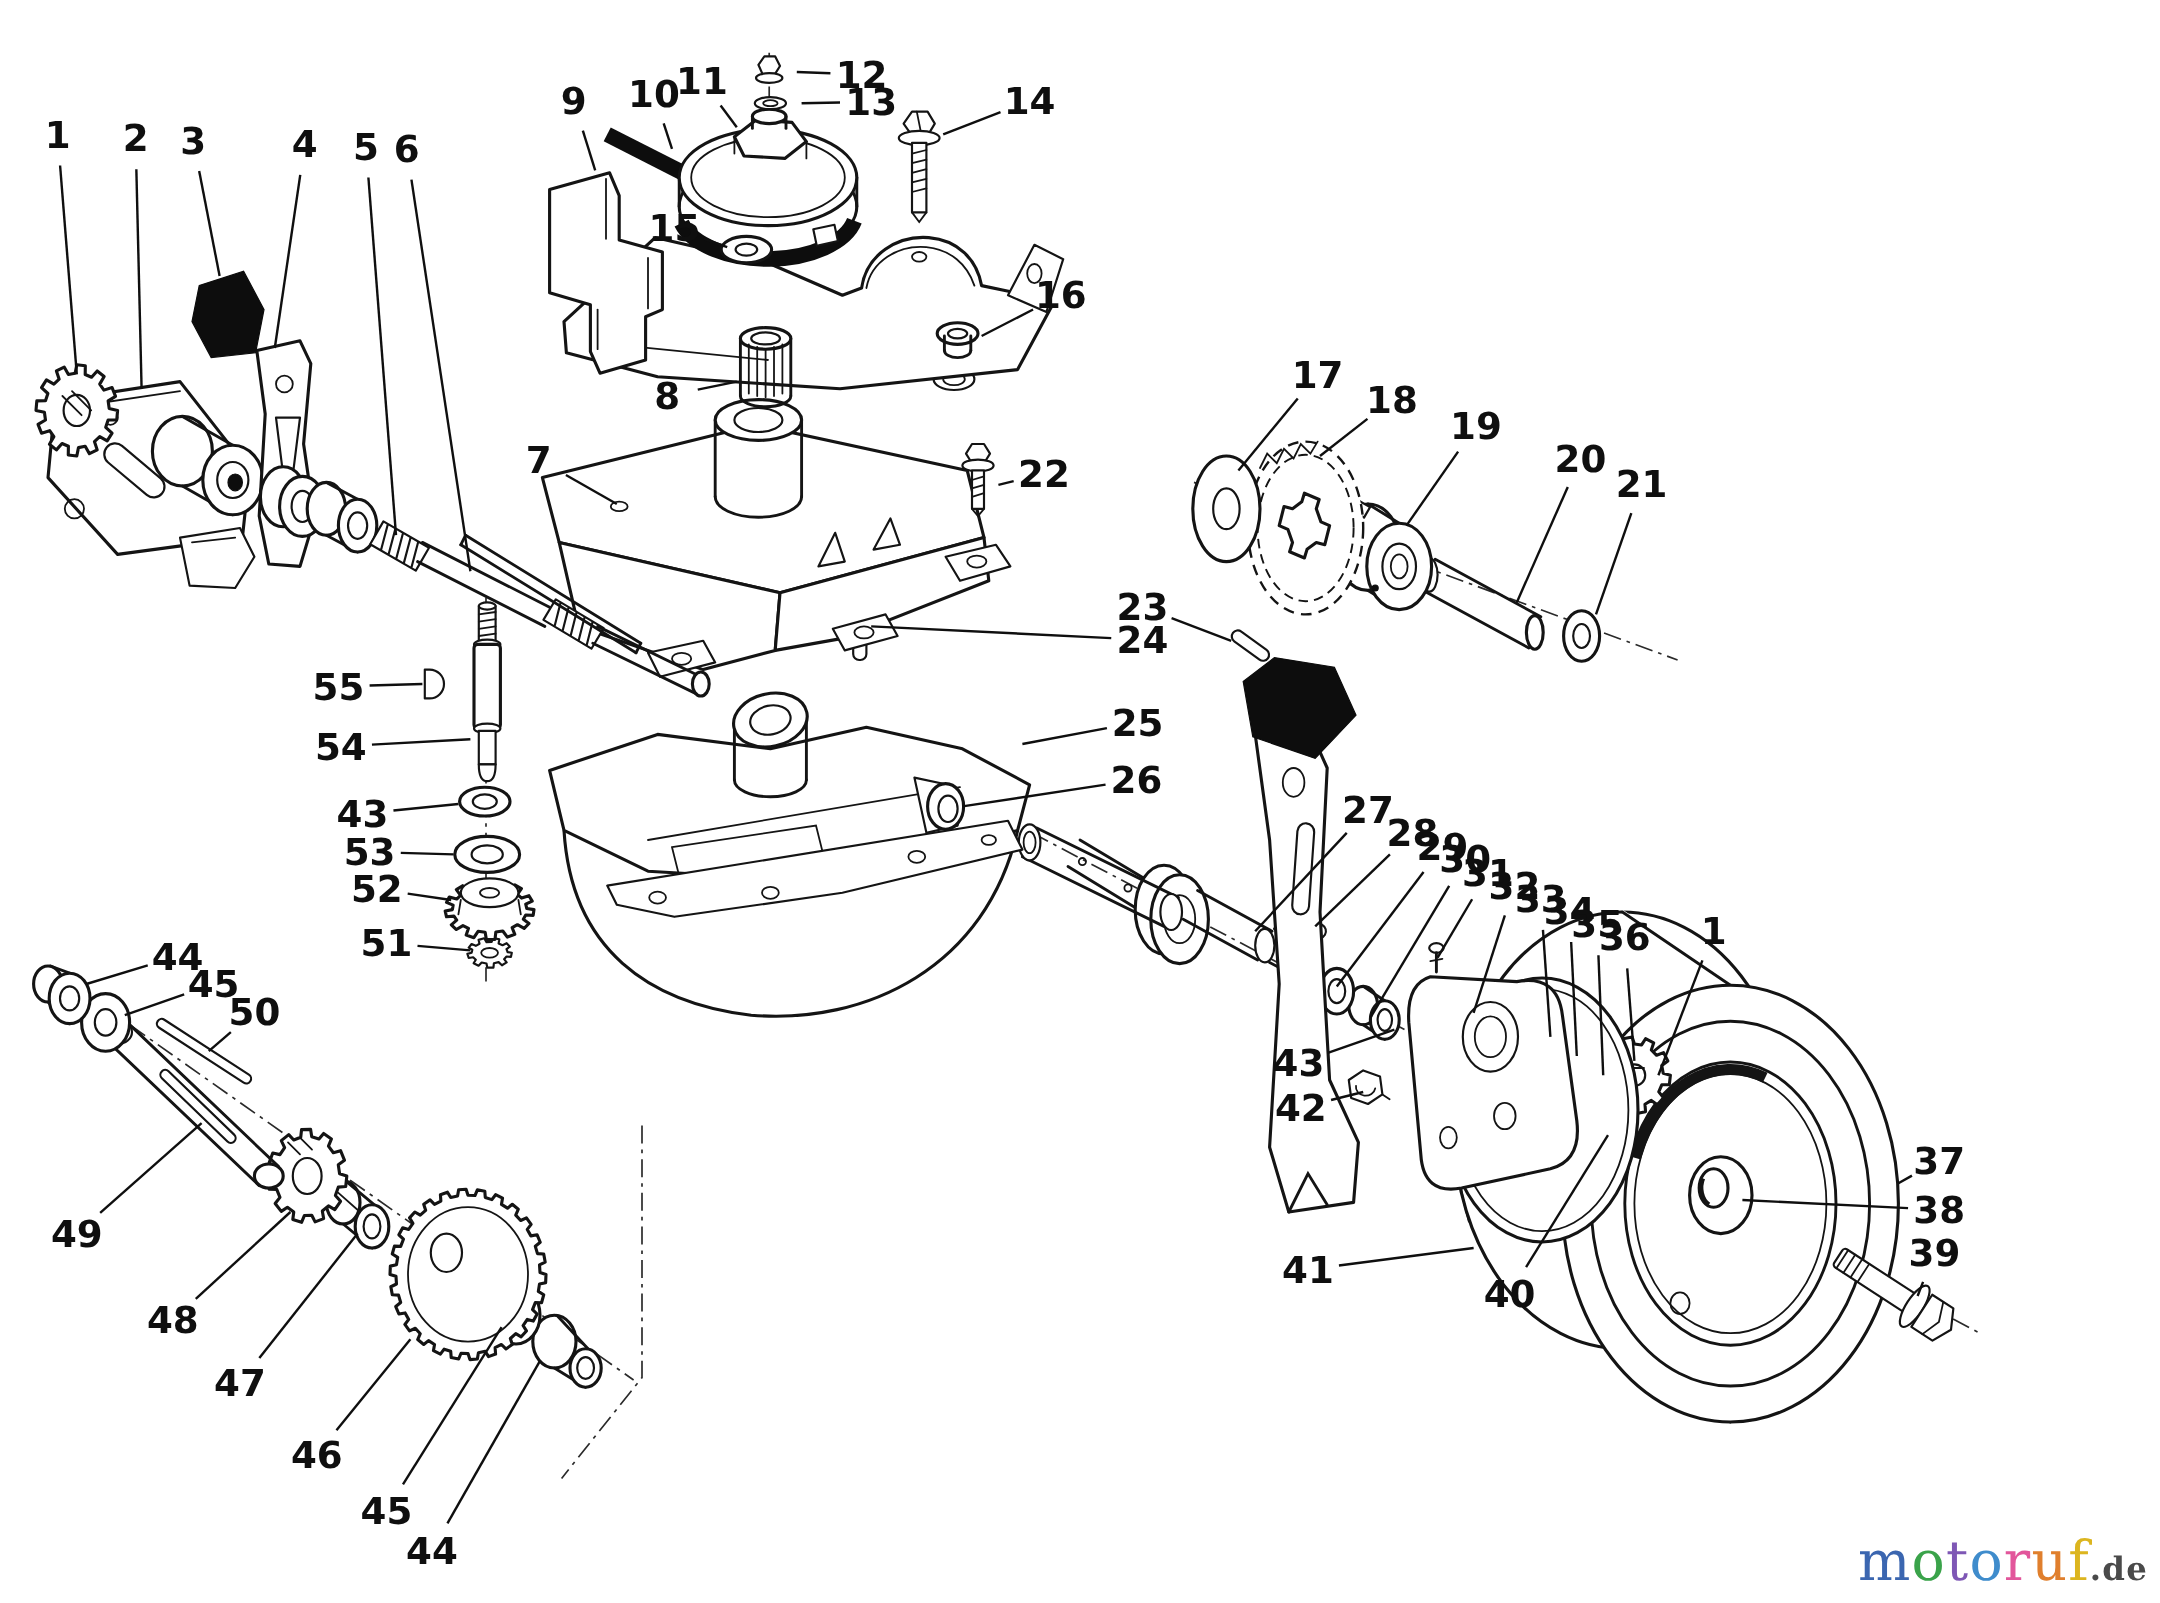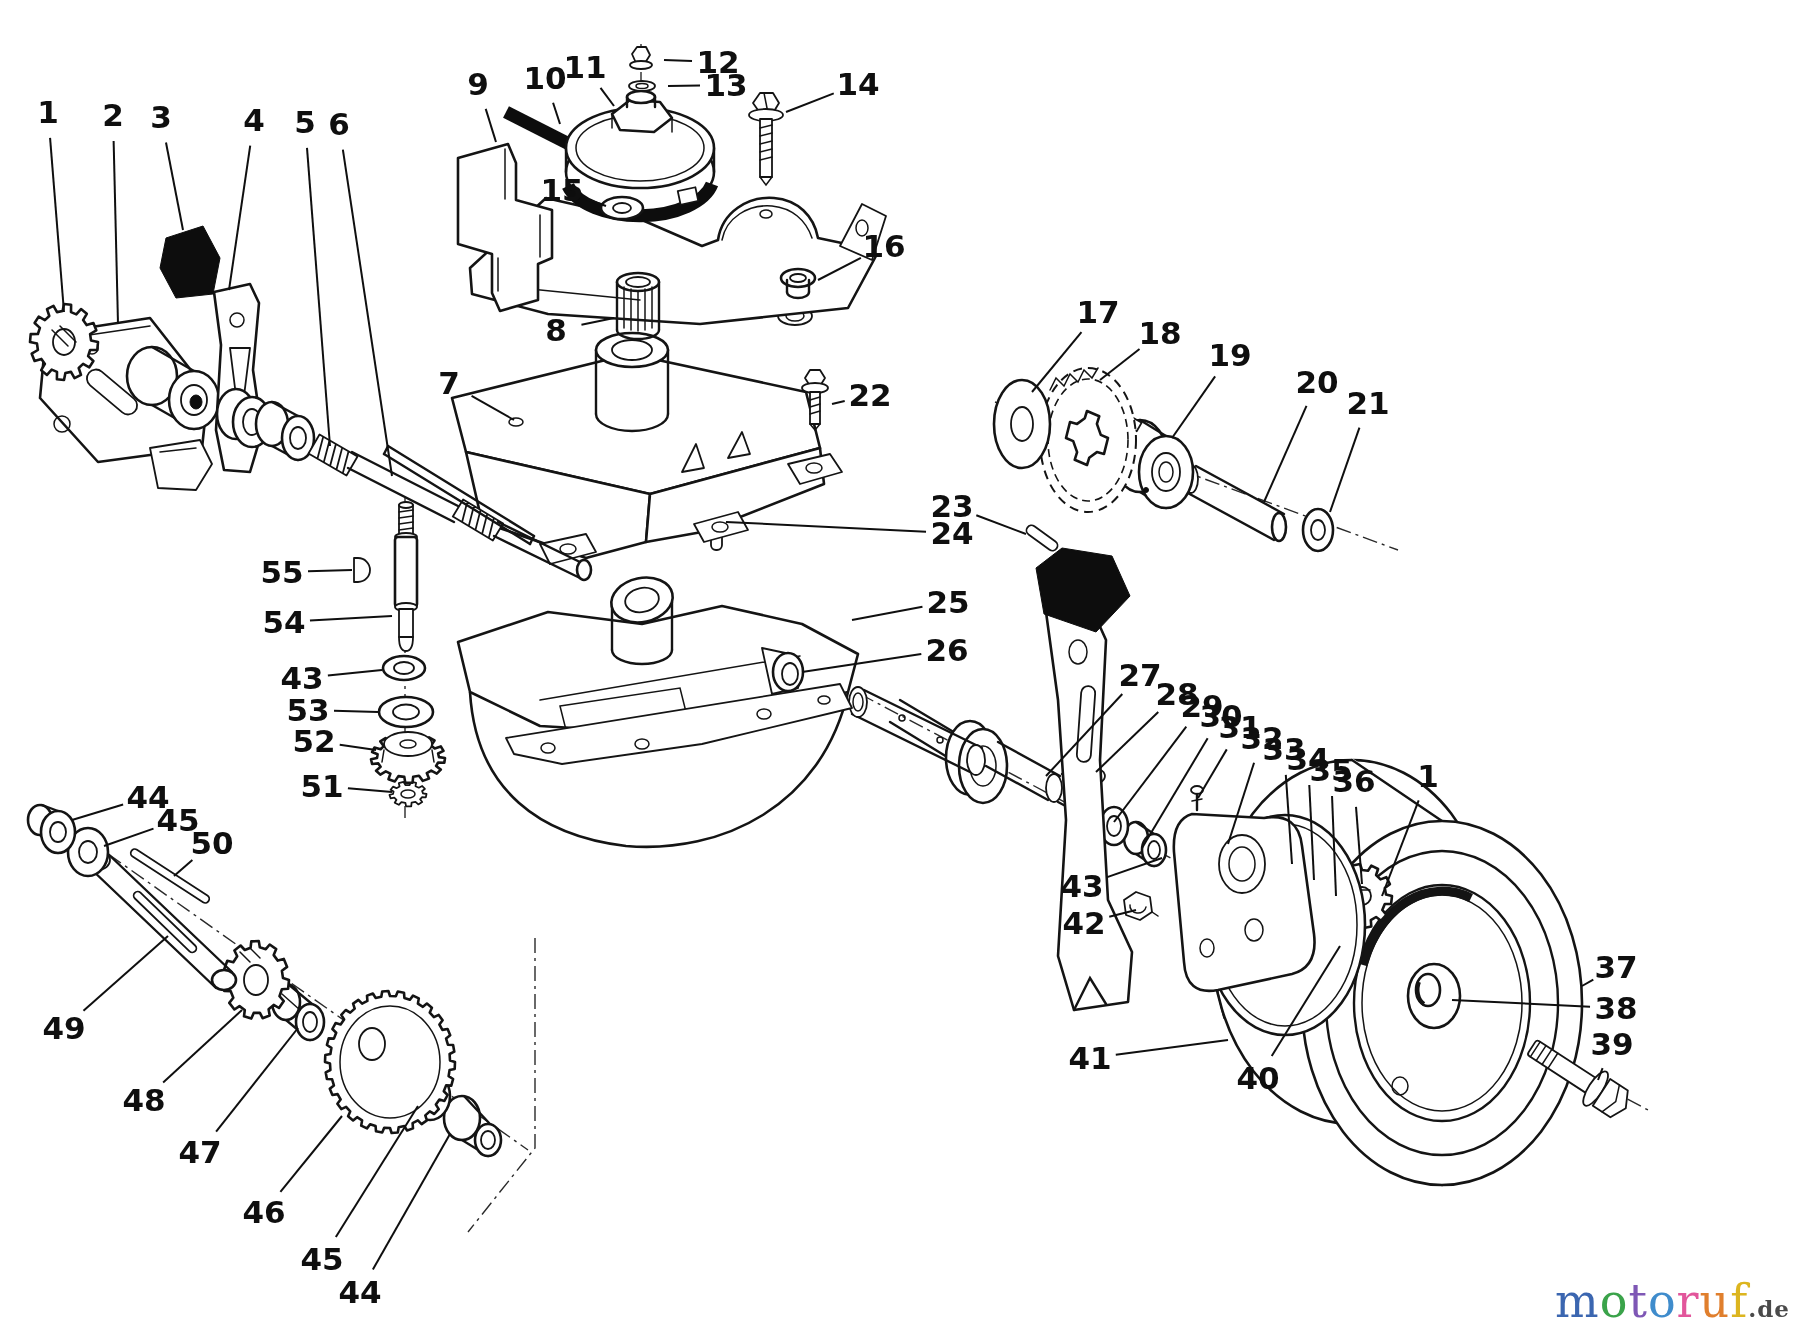--- a/index.html
+++ b/index.html
@@ -13,21 +13,21 @@
   .ln2 {fill:none;stroke:#141414;stroke-width:1.5;stroke-linecap:round;}
   .blk {fill:#0d0d0d;stroke:#0d0d0d;stroke-width:1;}
   .cl  {fill:none;stroke:#2a2a2a;stroke-width:1.4;stroke-dasharray:15 5 3 5;}
   .dash{fill:#fff;stroke:#141414;stroke-width:2;stroke-dasharray:9 6;}
   .co  {font:700 31px "DejaVu Sans","Liberation Sans",sans-serif;fill:#0f0f0f;}
   .ld  {stroke:#0f0f0f;stroke-width:2;}
   .belt{fill:none;stroke:#0d0d0d;stroke-width:13;}
   #watermark{position:absolute;right:10px;bottom:8px;
              font-family:"DejaVu Serif","Liberation Serif",serif;font-size:46px;
              letter-spacing:1px;user-select:none;}
-  #watermark .wm-suffix{font-size:23px;font-weight:700;}
+  #watermark .wm-suffix{font-size:27px;font-weight:700;}
 </style>
 </head>
 <body>
 
 <div id="stage">
 <svg width="1800" height="1336" viewBox="0 0 1800 1336">
 
   <g id="axes">
     <path class="cl" d="M40,806 L528,1150"></path>
     <path class="cl" d="M995,402 L1398,550"></path>

